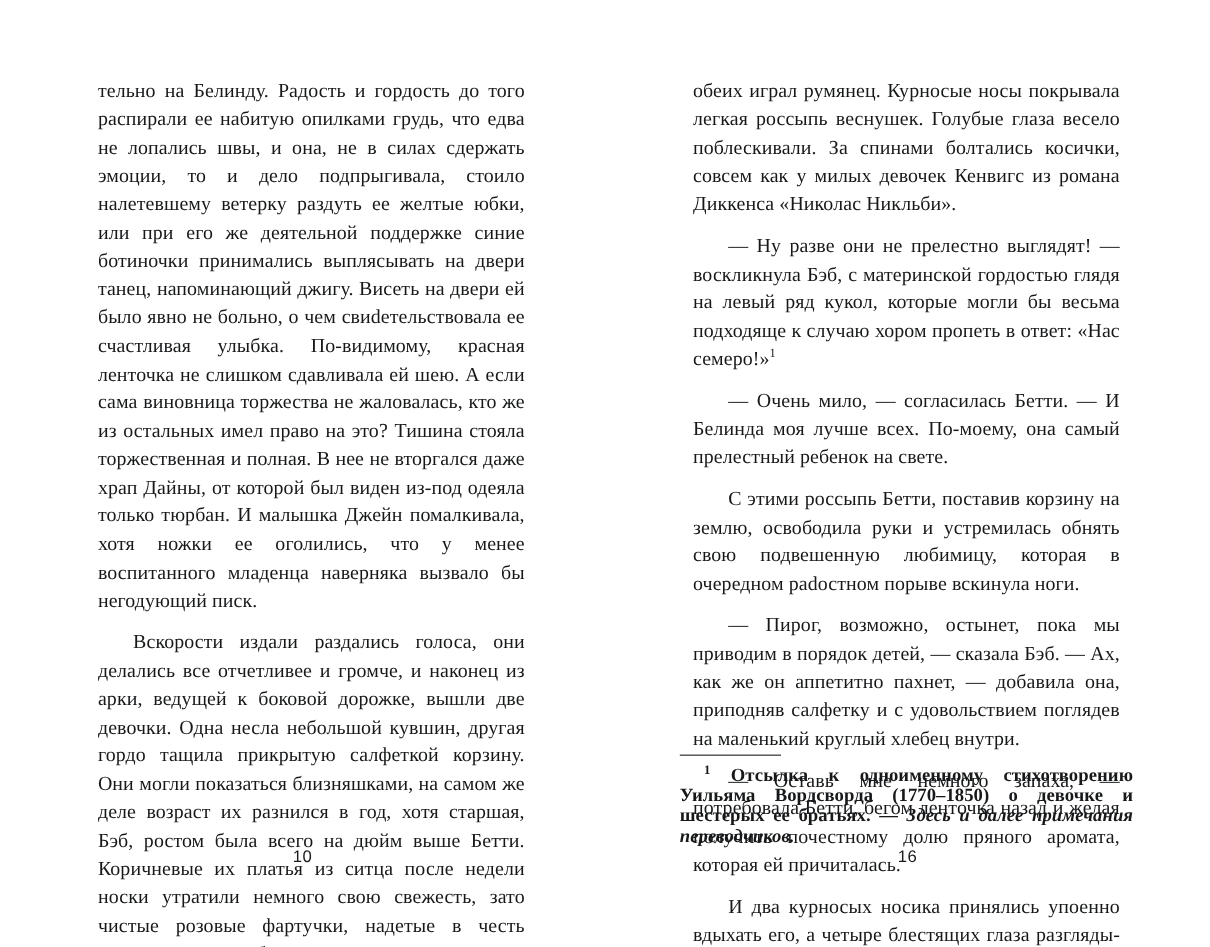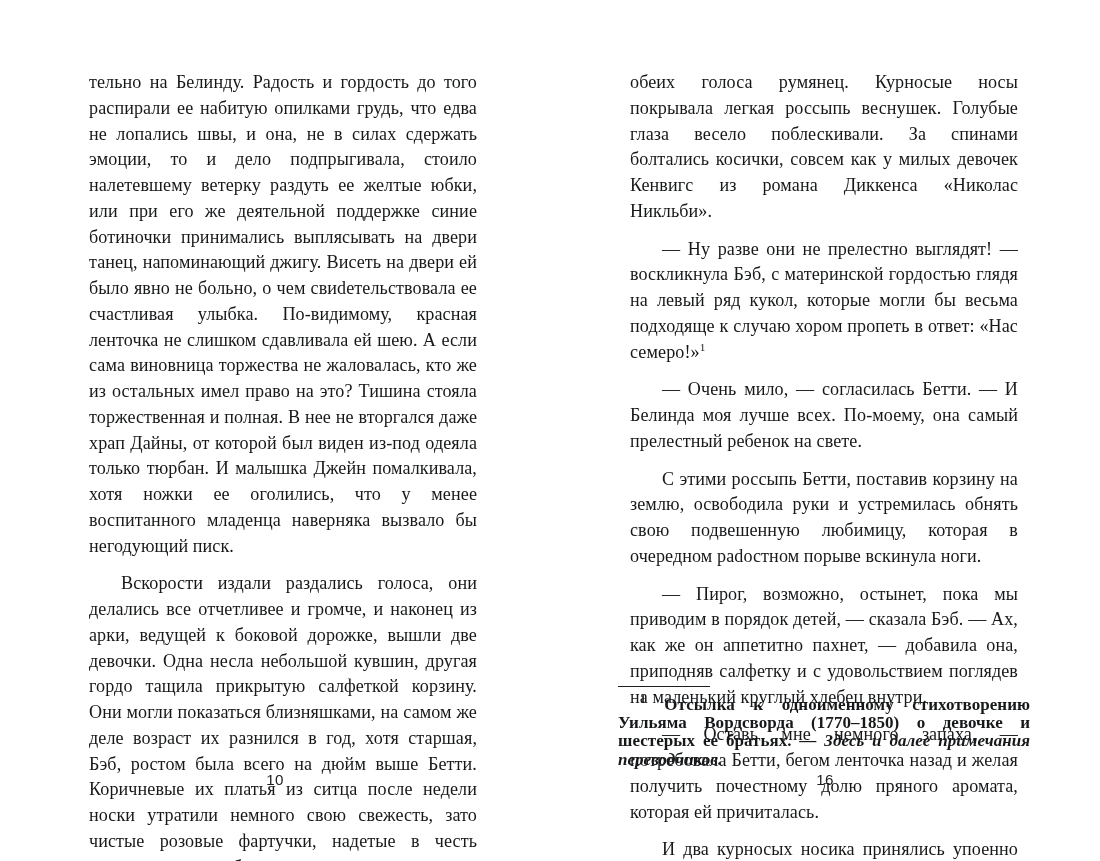--- a/index.html
+++ b/index.html
@@ -108,21 +108,21 @@
   <div class="page page-left">
     <div class="textblock">
       <p>тельно на Белинду. Радость и гордость до того рас­пирали ее набитую опилками грудь, что едва не лопались швы, и она, не в силах сдержать эмоции, то и дело подпрыгивала, стоило налетевшему ветер­ку раздуть ее желтые юбки, или при его же деятель­ной поддержке синие ботиночки принимались вы­плясывать на двери танец, напоминающий джигу. Висеть на двери ей было явно не больно, о чем сви­dетельствовала ее счастливая улыбка. По-видимо­му, красная ленточка не слишком сдавливала ей шею. А если сама виновница торжества не жало­валась, кто же из остальных имел право на это? Тишина стояла торжественная и полная. В нее не вторгался даже храп Дайны, от которой был виден из-под одеяла только тюрбан. И малышка Джейн помалкивала, хотя ножки ее оголились, что у ме­нее воспитанного младенца наверняка вызвало бы негодующий писк.</p>
       <p class="indent">Вскорости издали раздались голоса, они дела­лись все отчетливее и громче, и наконец из арки, ведущей к боковой дорожке, вышли две девочки. Одна несла небольшой кувшин, другая гордо та­щила прикрытую салфеткой корзину. Они могли показаться близняшками, на самом же деле возраст их разнился в год, хотя старшая, Бэб, ростом была всего на дюйм выше Бетти. Коричневые их платья из ситца после недели носки утратили немного свою свежесть, зато чистые розовые фартучки, надетые в честь предстоящего события, придавали девочкам настолько праздничный вид, что даже унылость се­рых чулок и грубость тяжелых ботинок не особен­но бросались в глаза. На круглых, загорелых лицах</p>
     </div>
     <div class="folio">10</div>
   </div>
 
   <div class="page page-right">
     <div class="textblock">
-      <p>обеих голоса румянец. Курносые носы покрывала легкая россыпь веснушек. Голубые глаза весело по­блескивали. За спинами болтались косички, со­всем как у милых девочек Кенвигс из романа Дик­кенса «Николас Никльби».</p>
+      <p>обеих играл румянец. Курносые носы покрывала легкая россыпь веснушек. Голубые глаза весело по­блескивали. За спинами болтались косички, со­всем как у милых девочек Кенвигс из романа Дик­кенса «Николас Никльби».</p>
       <p class="indent"><span>— Ну разве они не прелестно выглядят! — вос­кликнула Бэб, с материнской гордостью глядя на левый ряд кукол, которые могли бы весьма подходя­ще к случаю хором пропеть в ответ: «Нас семеро!»</span><sup class="fn-ref">1</sup></p>
       <p class="indent">— Очень мило, — согласилась Бетти. — И Бе­линда моя лучше всех. По-моему, она самый пре­лестный ребенок на свете.</p>
       <p class="indent">С этими россыпь Бетти, поставив корзину на землю, освободила руки и устремилась обнять свою подвешенную любимицу, которая в очередном ра­dостном порыве вскинула ноги.</p>
       <p class="indent">— Пирог, возможно, остынет, пока мы приво­дим в порядок детей, — сказала Бэб. — Ах, как же он аппетитно пахнет, — добавила она, приподняв салфетку и с удовольствием поглядев на малень­кий круглый хлебец внутри.</p>
       <p class="indent">— Оставь мне немного запаха, — потребовала Бетти, бегом ленточка назад и желая получить по­честному долю пряного аромата, которая ей при­читалась.</p>
       <p class="indent">И два курносых носика принялись упоенно вдыхать его, а четыре блестящих глаза разгляды­вали прекрасный пирог — болтались, блестящий, с аппетитной корочкой, да к тому же еще с буквой</p>
     </div>
 
     <div class="footnote-zone">
       <div class="footnote-rule"></div>

